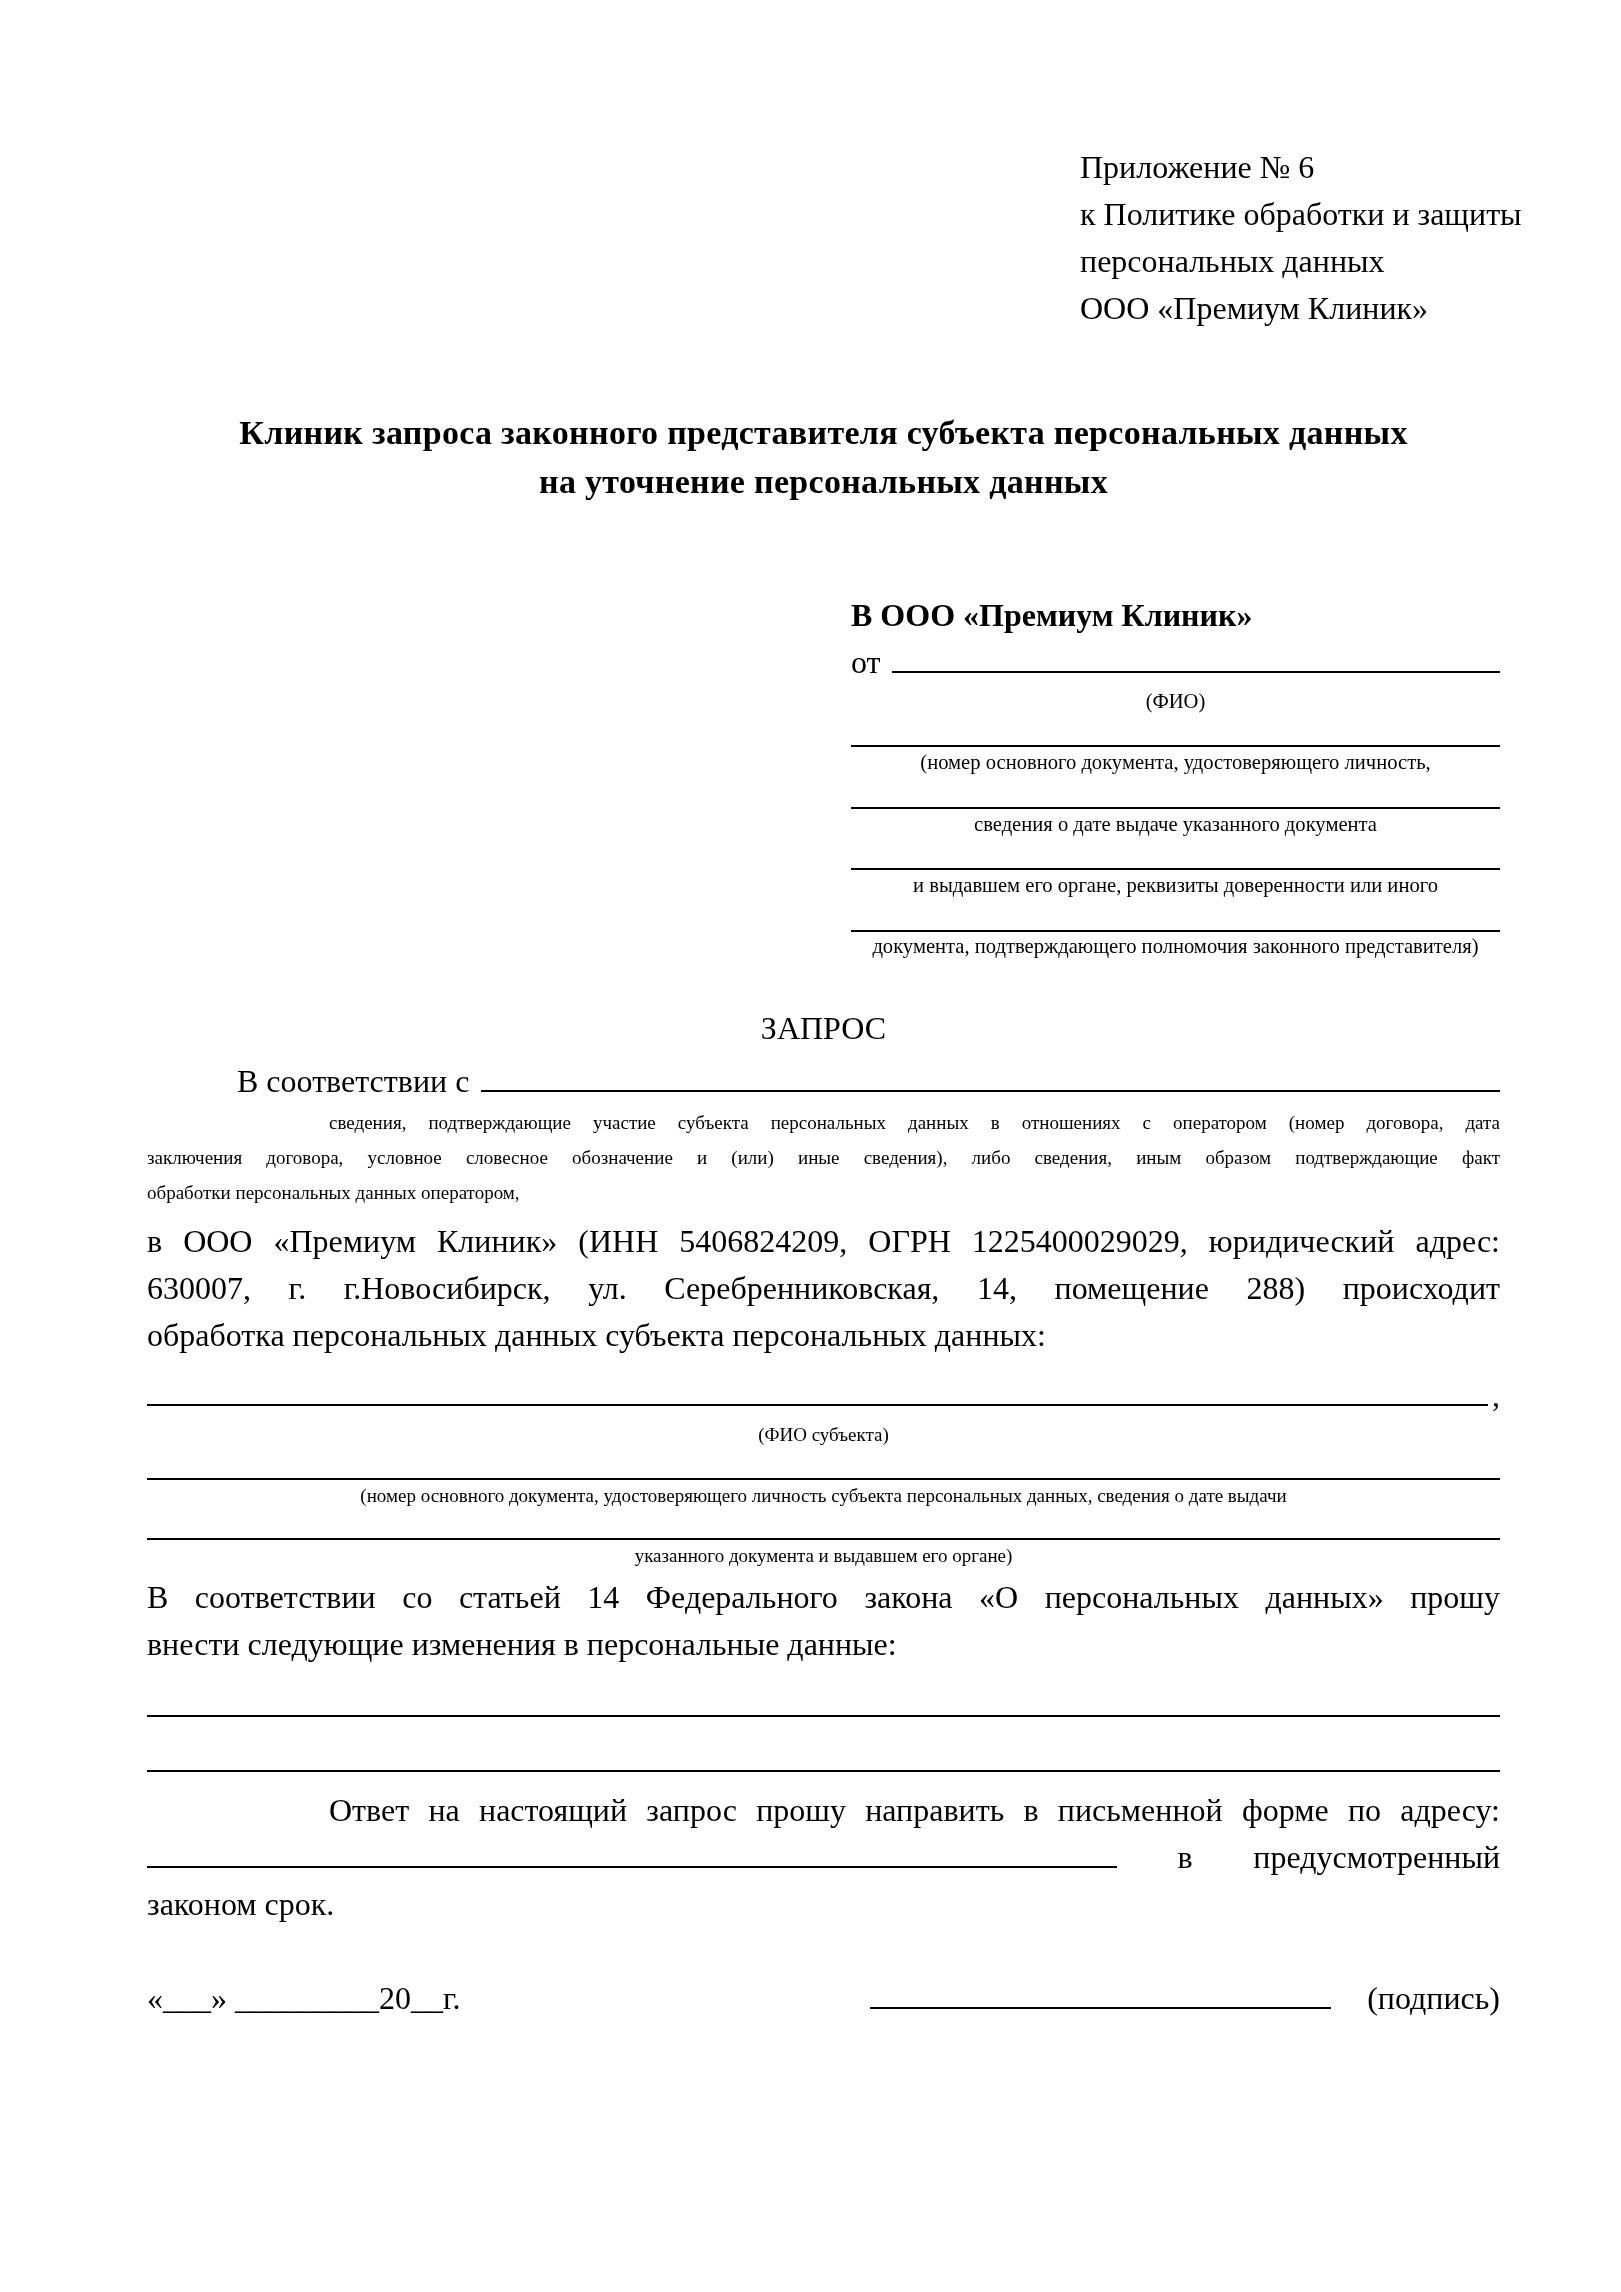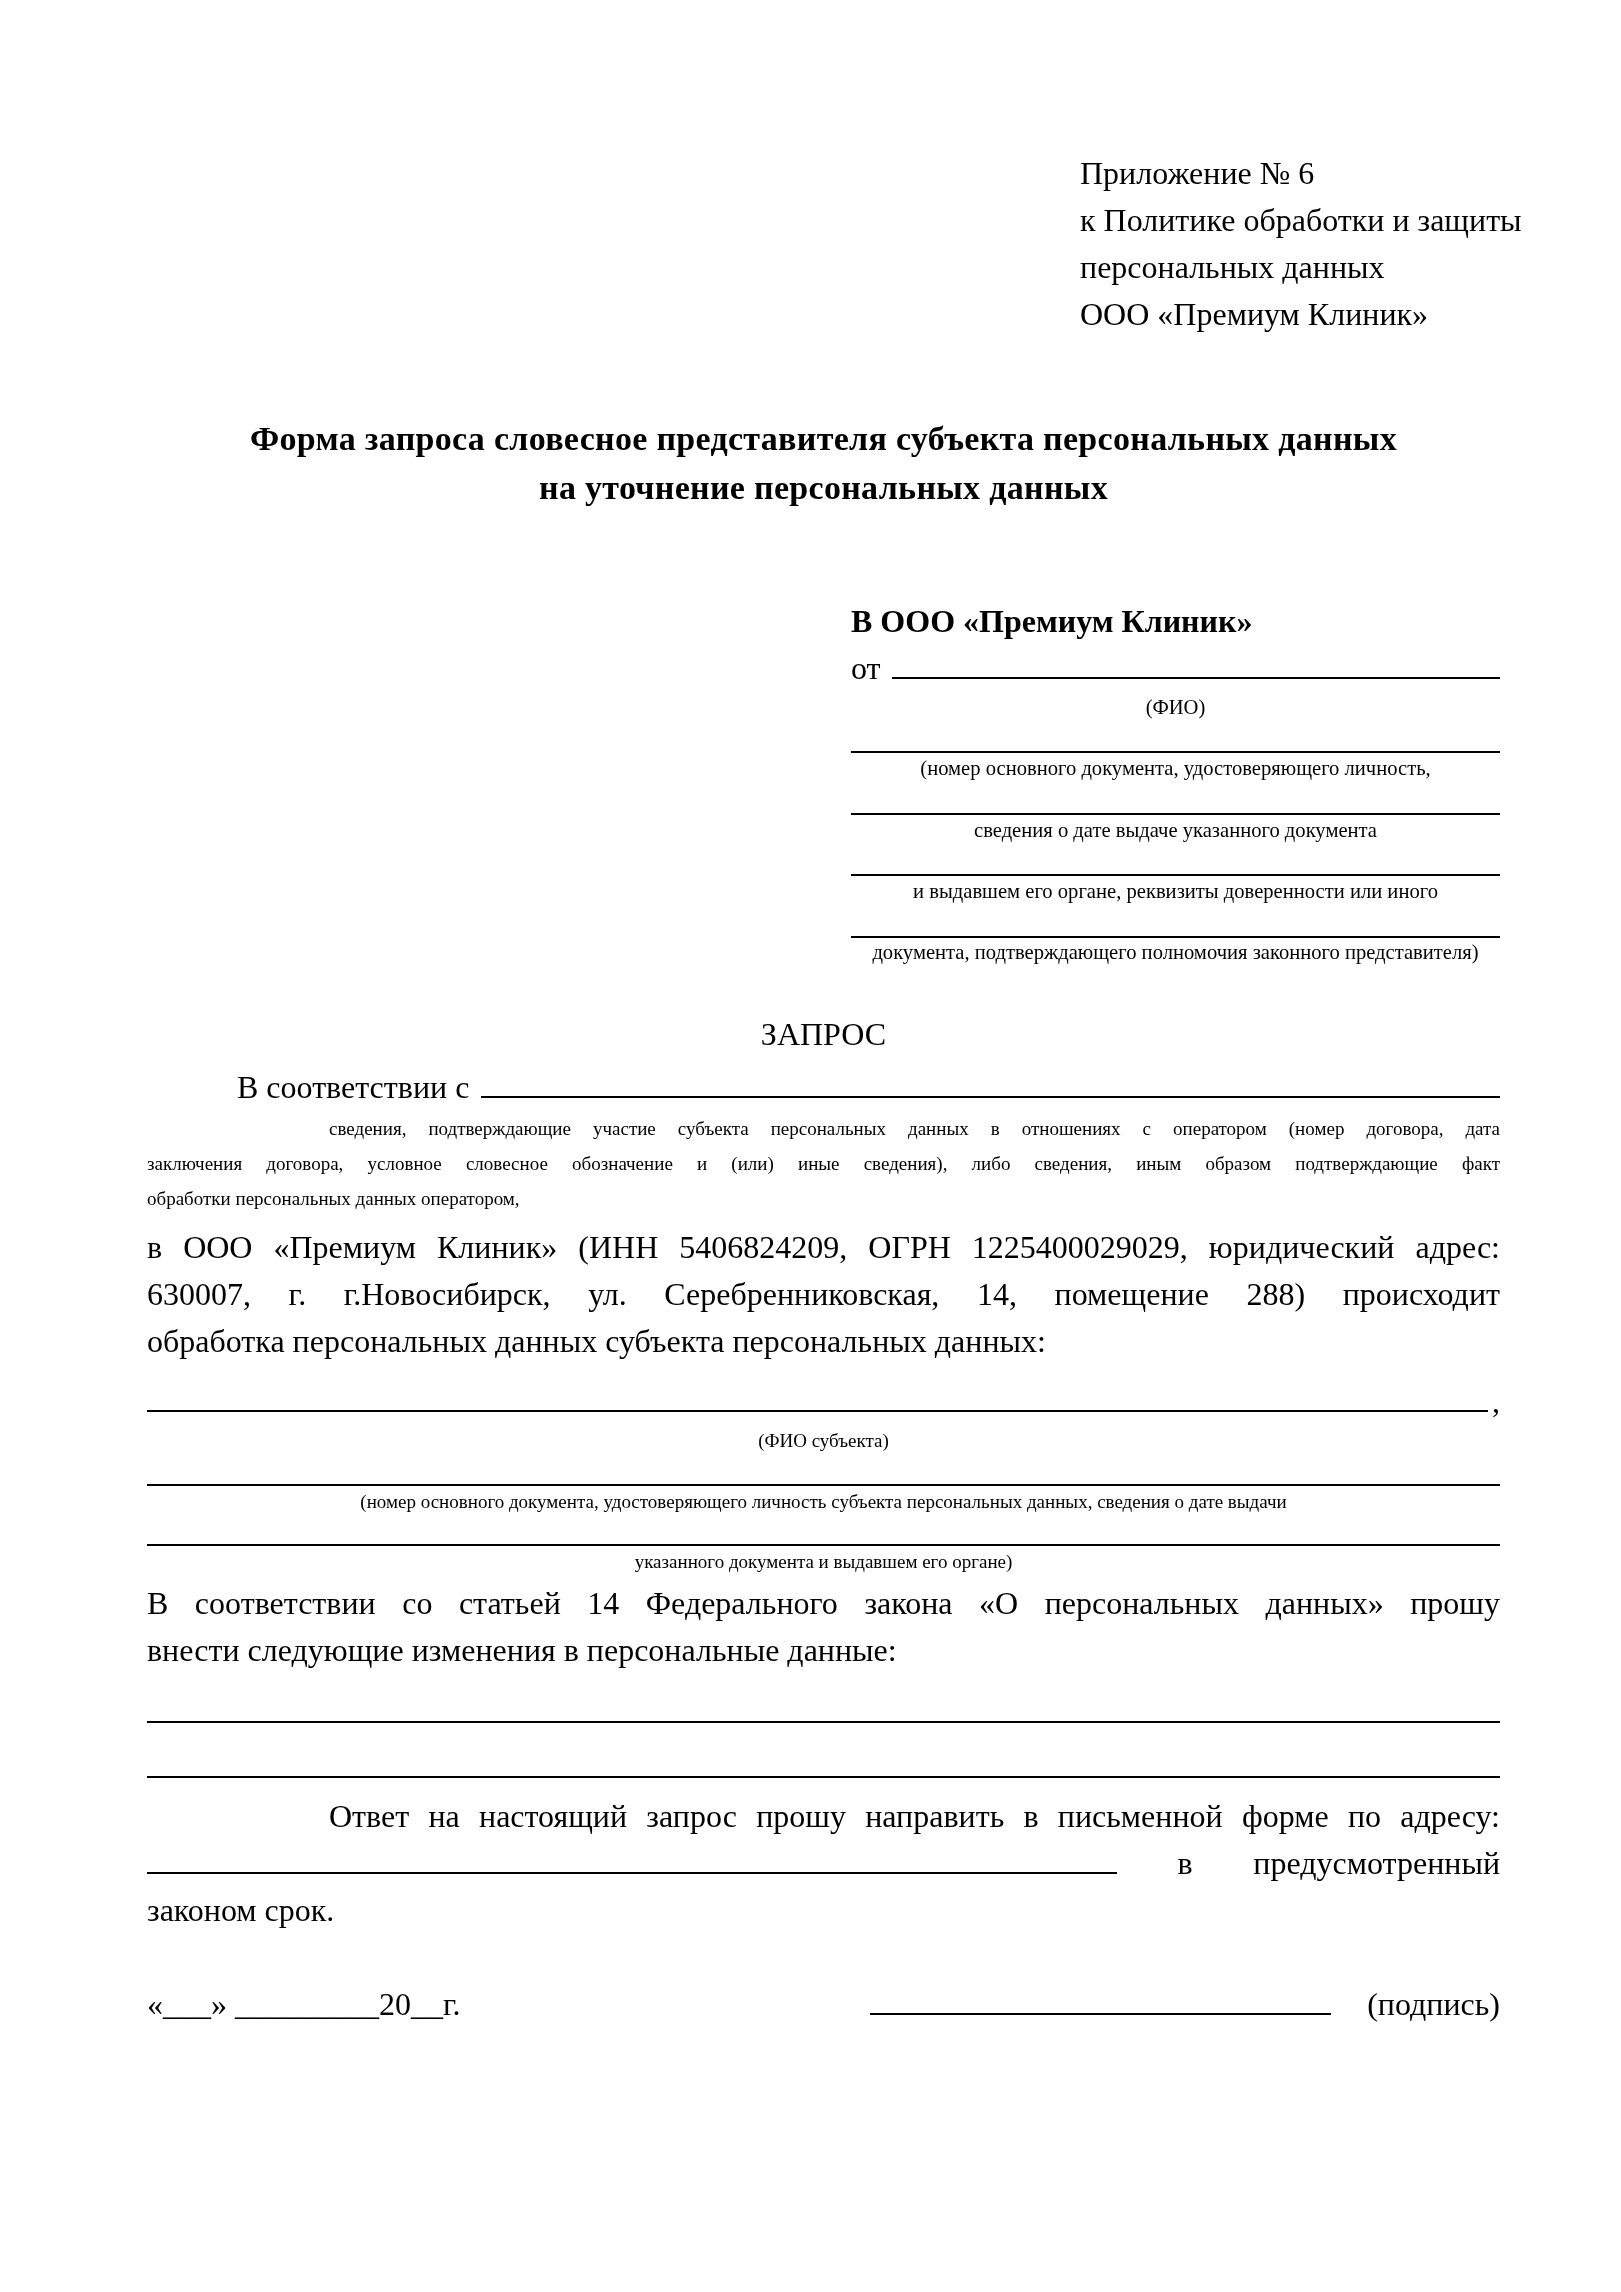--- a/index.html
+++ b/index.html
@@ -10,21 +10,21 @@
     height: 2293px;
     background: #ffffff;
     color: #000000;
     font-family: "Liberation Serif", "DejaVu Serif", serif;
     font-size: 32px;
     overflow: hidden;
   }
   .content {
     position: absolute;
     left: 147px;
-    top: 150px;
+    top: 144px;
     width: 1353px;
   }
   
   .appendix {
     margin-left: 933px;
     line-height: 47px;
     white-space: nowrap;
   }
   
   .doc-title {
@@ -97,21 +97,21 @@
   <div class="content">
 
     <div class="appendix">
       <div>Приложение № 6</div>
       <div>к Политике обработки и защиты</div>
       <div>персональных данных</div>
       <div>ООО «Премиум Клиник»</div>
     </div>
 
     <div class="doc-title">
-      <div>Форма запроса словесное представителя субъекта персональных данных</div>
+      <div>Клиник запроса законного представителя субъекта персональных данных</div>
       <div>на уточнение персональных данных</div>
     </div>
 
     <div class="addressee">
       <div class="addr-to">В ООО «Премиум Клиник»</div>
       <div class="addr-from flexline">
         <span>от</span>
         <span class="fill"></span>
       </div>
       <div class="cap">(ФИО)</div>

